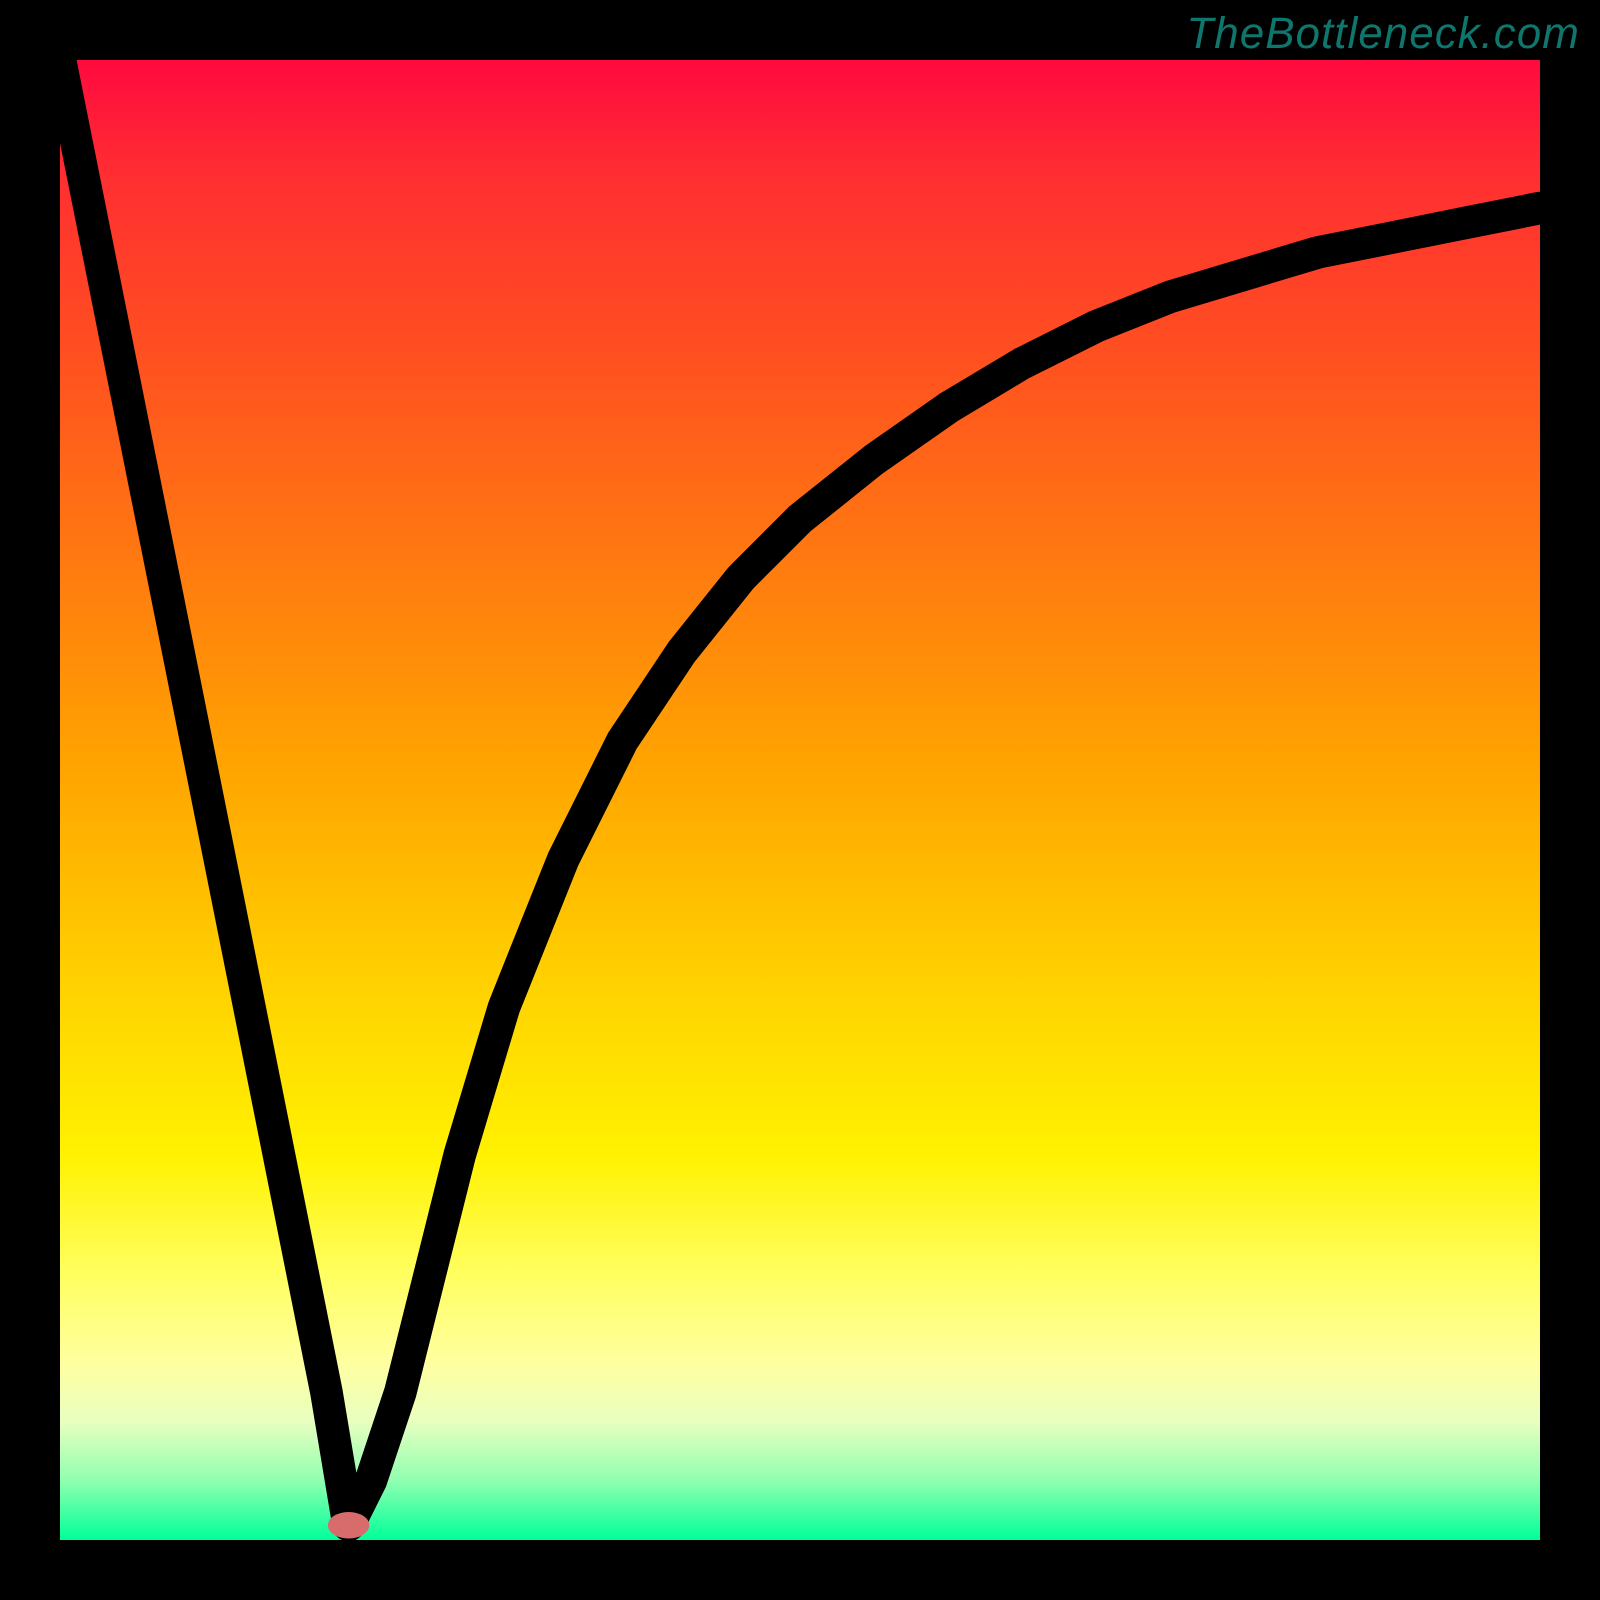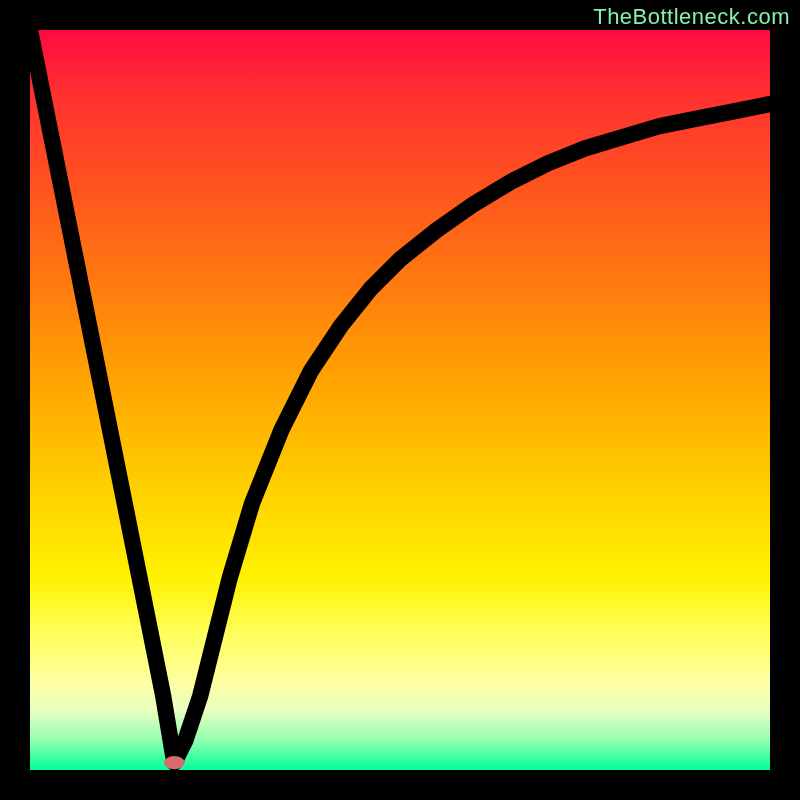--- a/index.html
+++ b/index.html
@@ -54,24 +54,25 @@
     stroke-linecap: round;
   }
   .marker {
     fill: #d86b6b;
     stroke: none;
   }
   .watermark {
     position: absolute;
     top: 4px;
     right: 10px;
-    color: #86efac;
+    color: #0f766e;
     font-size: 22px;
     letter-spacing: 0.5px;
     user-select: none;
+    font-style: italic;
   }
 </style>
 </head>
 <body>
 
 <div class="frame">
   <div class="plot">
     <svg viewBox="0 0 100 100" preserveAspectRatio="none">
       <path class="curve" d="M0.00 0.00 L2.00 10.00 L4.00 20.00 L6.00 30.00 L8.00 40.00 L10.00 50.00 L12.00 60.00 L14.00 70.00 L16.00 80.00 L18.00 90.00 L19.50 99.00 L21.00 96.00 L23.00 90.00 L25.00 82.00 L27.00 74.00 L30.00 64.00 L34.00 54.00 L38.00 46.00 L42.00 40.00 L46.00 35.00 L50.00 31.00 L55.00 27.00 L60.00 23.50 L65.00 20.50 L70.00 18.00 L75.00 16.00 L80.00 14.50 L85.00 13.00 L90.00 12.00 L95.00 11.00 L100.00 10.00"></path>
       <ellipse class="marker" cx="19.5" cy="99.00" rx="1.4" ry="0.9" fill="#d86b6b"></ellipse>

